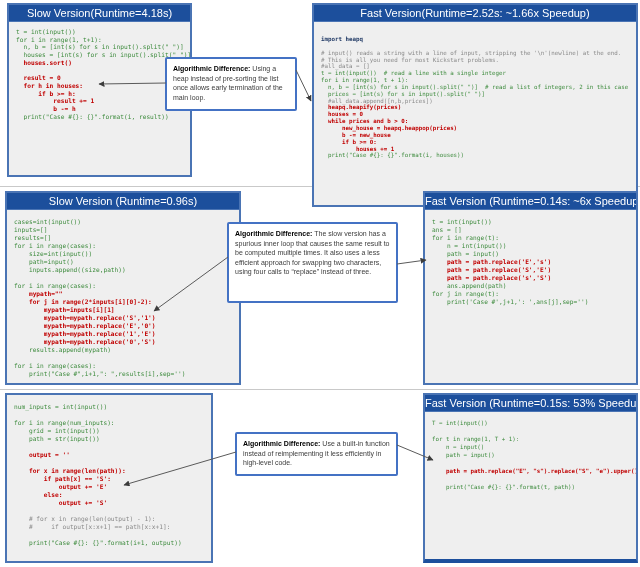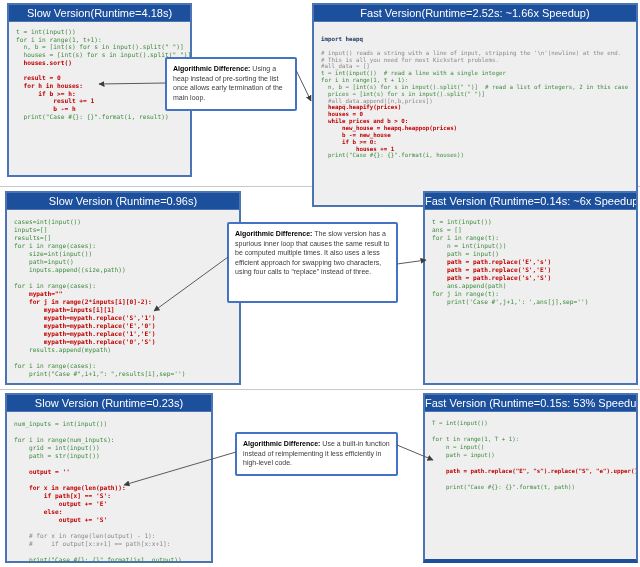--- a/index.html
+++ b/index.html
@@ -79,21 +79,20 @@
   <div class="panel" style="left:423px;top:191px;width:215px;height:194px">
     <div class="panel-header">Fast Version (Runtime=0.14s: ~6x Speedup)</div>
     <div class="code f-std"><div class="ln c-g">t = int(input())</div><div class="ln c-g">ans = []</div><div class="ln c-g">for i in range(t):</div><div class="ln c-g">    n = int(input())</div><div class="ln c-g">    path = input()</div><div class="ln c-r">    path = path.replace('E','s')</div><div class="ln c-r">    path = path.replace('S','E')</div><div class="ln c-r">    path = path.replace('s','S')</div><div class="ln c-g">    ans.append(path)</div><div class="ln c-g">for j in range(t):</div><div class="ln c-g">    print('Case #',j+1,': ',ans[j],sep='')</div></div>
   </div>
 
   <div class="callout" style="left:227px;top:222px;width:171px;height:81px">
     <b>Algorithmic Difference:</b><span> The slow version has a spurious inner loop that causes the same result to be computed multiple times. It also uses a less efficient approach for swapping two characters, using four calls to “replace” instead of three.</span>
   </div>
 
   <div class="panel" style="left:5px;top:393px;width:208px;height:170px">
-    <div class="panel-header">Slow Version (Runtime=0.23s)</div>
     <div class="code f-std"><div class="ln c-g">num_inputs = int(input())</div><div class="ln c-g">&nbsp;</div><div class="ln c-g">for i in range(num_inputs):</div><div class="ln c-g">    grid = int(input())</div><div class="ln c-g">    path = str(input())</div><div class="ln c-g">&nbsp;</div><div class="ln c-r">    output = ''</div><div class="ln c-g">&nbsp;</div><div class="ln c-r">    for x in range(len(path)):</div><div class="ln c-r">        if path[x] == 'S':</div><div class="ln c-r">            output += 'E'</div><div class="ln c-r">        else:</div><div class="ln c-r">            output += 'S'</div><div class="ln c-g">&nbsp;</div><div class="ln c-x">    # for x in range(len(output) - 1):</div><div class="ln c-x">    #     if output[x:x+1] == path[x:x+1]:</div><div class="ln c-g">&nbsp;</div><div class="ln c-g">    print("Case #{}: {}".format(i+1, output))</div></div>
   </div>
 
   <div class="panel" style="left:423px;top:393px;width:215px;height:170px;border-bottom:4px solid var(--header-bg)">
     <div class="panel-header">Fast Version (Runtime=0.15s: 53% Speedup)</div>
     <div class="code f-r3f"><div class="ln c-g">T = int(input())</div><div class="ln c-g">&nbsp;</div><div class="ln c-g">for t in range(1, T + 1):</div><div class="ln c-g">    n = input()</div><div class="ln c-g">    path = input()</div><div class="ln c-g">&nbsp;</div><div class="ln c-r">    path = path.replace("E", "s").replace("S", "e").upper()</div><div class="ln c-g">&nbsp;</div><div class="ln c-g">    print("Case #{}: {}".format(t, path))</div></div>
   </div>
 
   <div class="callout" style="left:235px;top:432px;width:163px;height:44px">
     <b>Algorithmic Difference:</b><span> Use a built-in function instead of reimplementing it less efficiently in high-level code.</span>

